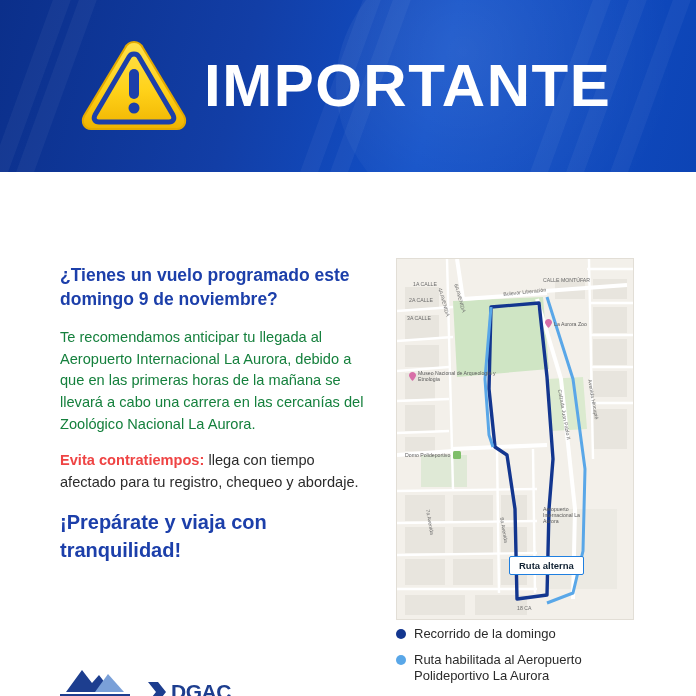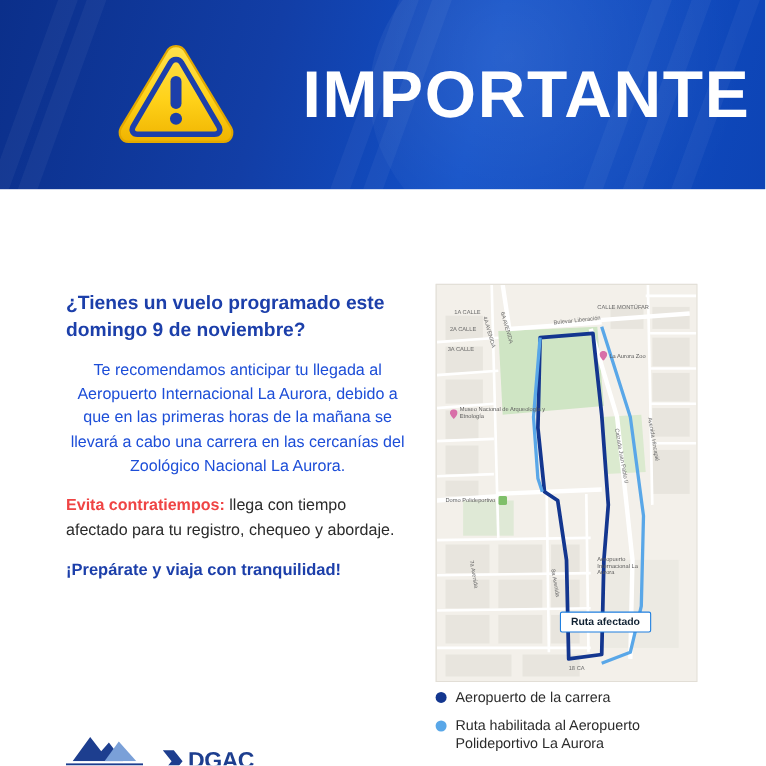--- a/index.html
+++ b/index.html
@@ -46,23 +46,22 @@
     height: 330px;
     border-radius: 50%;
     background: radial-gradient(circle at 30% 40%, rgba(255,255,255,0.10), rgba(255,255,255,0) 60%);
   }
   .header-inner {
     position: absolute;
     left: 0; top: 0;
     width: 696px; height: 172px;
     display: flex;
     align-items: center;
-    padding-left: 104px;
+    padding-left: 78px;
     box-sizing: border-box;
-    gap: 45px;
   }
   .warning-icon {
     position: relative;
     width: 112px;
     height: 100px;
     flex: 0 0 auto;
     margin-right: 14px;
   }
   .warning-icon svg { display: block; }
   .headline {
@@ -91,37 +90,36 @@
     width: 312px;
   }
   .q-title {
     color: #1c3faa;
     font-size: 17.5px;
     font-weight: bold;
     line-height: 1.35;
     margin: 0 0 16px 0;
   }
   .para {
-    color: #1d4ed8;
+    color: #15803d;
     font-size: 14.6px;
     line-height: 1.48;
     margin: 0 0 15px 0;
-    text-align: center;
   }
   .para.last { margin-bottom: 15px; }
   .evita {
     color: #2b2b2b;
     font-size: 14.6px;
     line-height: 1.48;
     margin: 0 0 15px 0;
   }
   .evita b { color: #ef4444; font-weight: bold; }
   .closing {
     color: #1c3faa;
-    font-size: 15px;
+    font-size: 20px;
     font-weight: bold;
     margin: 0;
     line-height: 1.4;
   }
 
   
   .logos {
     position: absolute;
     left: 60px;
     top: 452px;
@@ -421,28 +419,28 @@
             <svg width="8" height="8" viewBox="0 0 8 8">
                 <rect width="8" height="8" rx="1.5" fill="#7fbf6a"></rect>
               </svg>
           </span>
         </div>
 
         <div class="poi" style="left:146px; top:248px;">
           <span class="txt" style="white-space:normal; display:inline-block; width:44px; line-height:1.15;">Aeropuerto Internacional La Aurora</span>
         </div>
 
-        <div class="ruta-alterna">Ruta afectado</div>
+        <div class="ruta-alterna">Ruta alterna</div>
       </div>
     </div>
 
     <div class="legend">
       <div class="legend-row">
         <span class="legend-dot dark"></span>
-        <span class="legend-text">Aeropuerto de la carrera</span>
+        <span class="legend-text">Recorrido de la domingo</span>
       </div>
       <div class="legend-row">
         <span class="legend-dot light"></span>
         <span class="legend-text">Ruta habilitada al Aeropuerto Polideportivo La Aurora</span>
       </div>
     </div>
 
   </div>
 </div>
 

